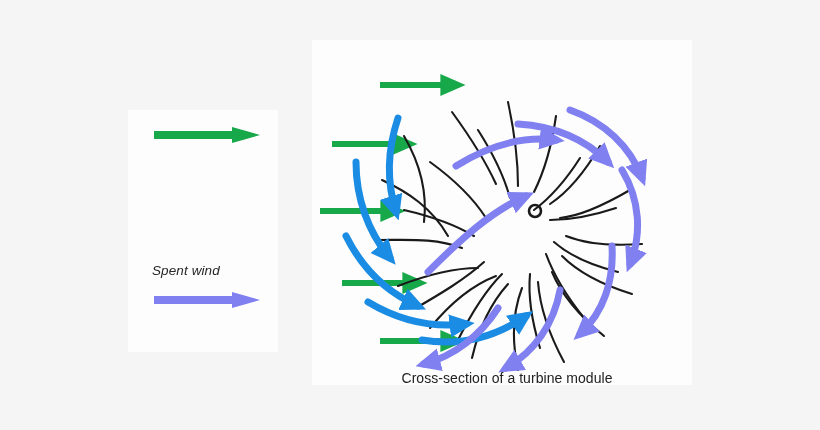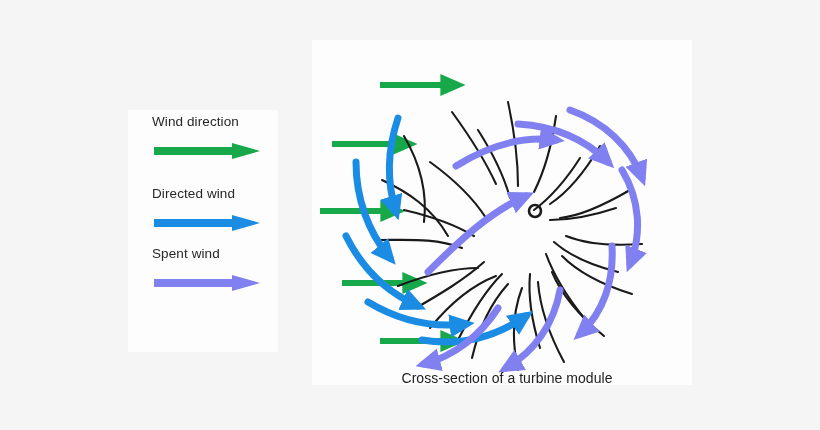--- a/index.html
+++ b/index.html
@@ -12,21 +12,21 @@
   }
   #legend-panel{
     position:absolute;
     left:128px; top:110px;
     width:150px; height:242px;
     background:#fdfdfd;
   }
   .legend-entry{ position:absolute; left:24px; width:120px; }
   .legend-entry.e0{ top:4px; }
   .legend-entry.e1{ top:76px; }
-  .legend-entry.e2{ top:136px; }
+  .legend-entry.e2{ top:153px;font-style:italic; }
   .legend-label{
     font-size:13.5px;
     color:#272727;
     letter-spacing:.1px;
     white-space:nowrap;
     line-height:16px;
   }
   .legend-arrow{ display:block; margin-top:12px; }
 
   #diagram-panel{
@@ -46,34 +46,26 @@
     letter-spacing:.05px;
     white-space:nowrap;
   }
 </style>
 </head>
 <body>
 
 <div id="legend-panel">
 
   <div class="legend-entry e0">
-    <div class="legend-label">Wind direction</div>
     <svg class="legend-arrow" width="110" height="18" viewBox="0 0 110 18">
       <path d="M 2,9 L 86,9" stroke="#17a84a" stroke-width="8" fill="none"></path>
       <path d="M 80,1 L 108,9 L 80,17 Z" fill="#17a84a"></path>
     </svg>
   </div>
 
-  <div class="legend-entry e1">
-    <div class="legend-label">Directed wind</div>
-    <svg class="legend-arrow" width="110" height="18" viewBox="0 0 110 18">
-      <path d="M 2,9 L 86,9" stroke="#1b8ce3" stroke-width="8" fill="none"></path>
-      <path d="M 80,1 L 108,9 L 80,17 Z" fill="#1b8ce3"></path>
-    </svg>
-  </div>
 
   <div class="legend-entry e2">
     <div class="legend-label">Spent wind</div>
     <svg class="legend-arrow" width="110" height="18" viewBox="0 0 110 18">
       <path d="M 2,9 L 86,9" stroke="#8080f0" stroke-width="8" fill="none"></path>
       <path d="M 80,1 L 108,9 L 80,17 Z" fill="#8080f0"></path>
     </svg>
   </div>
 </div>
 

